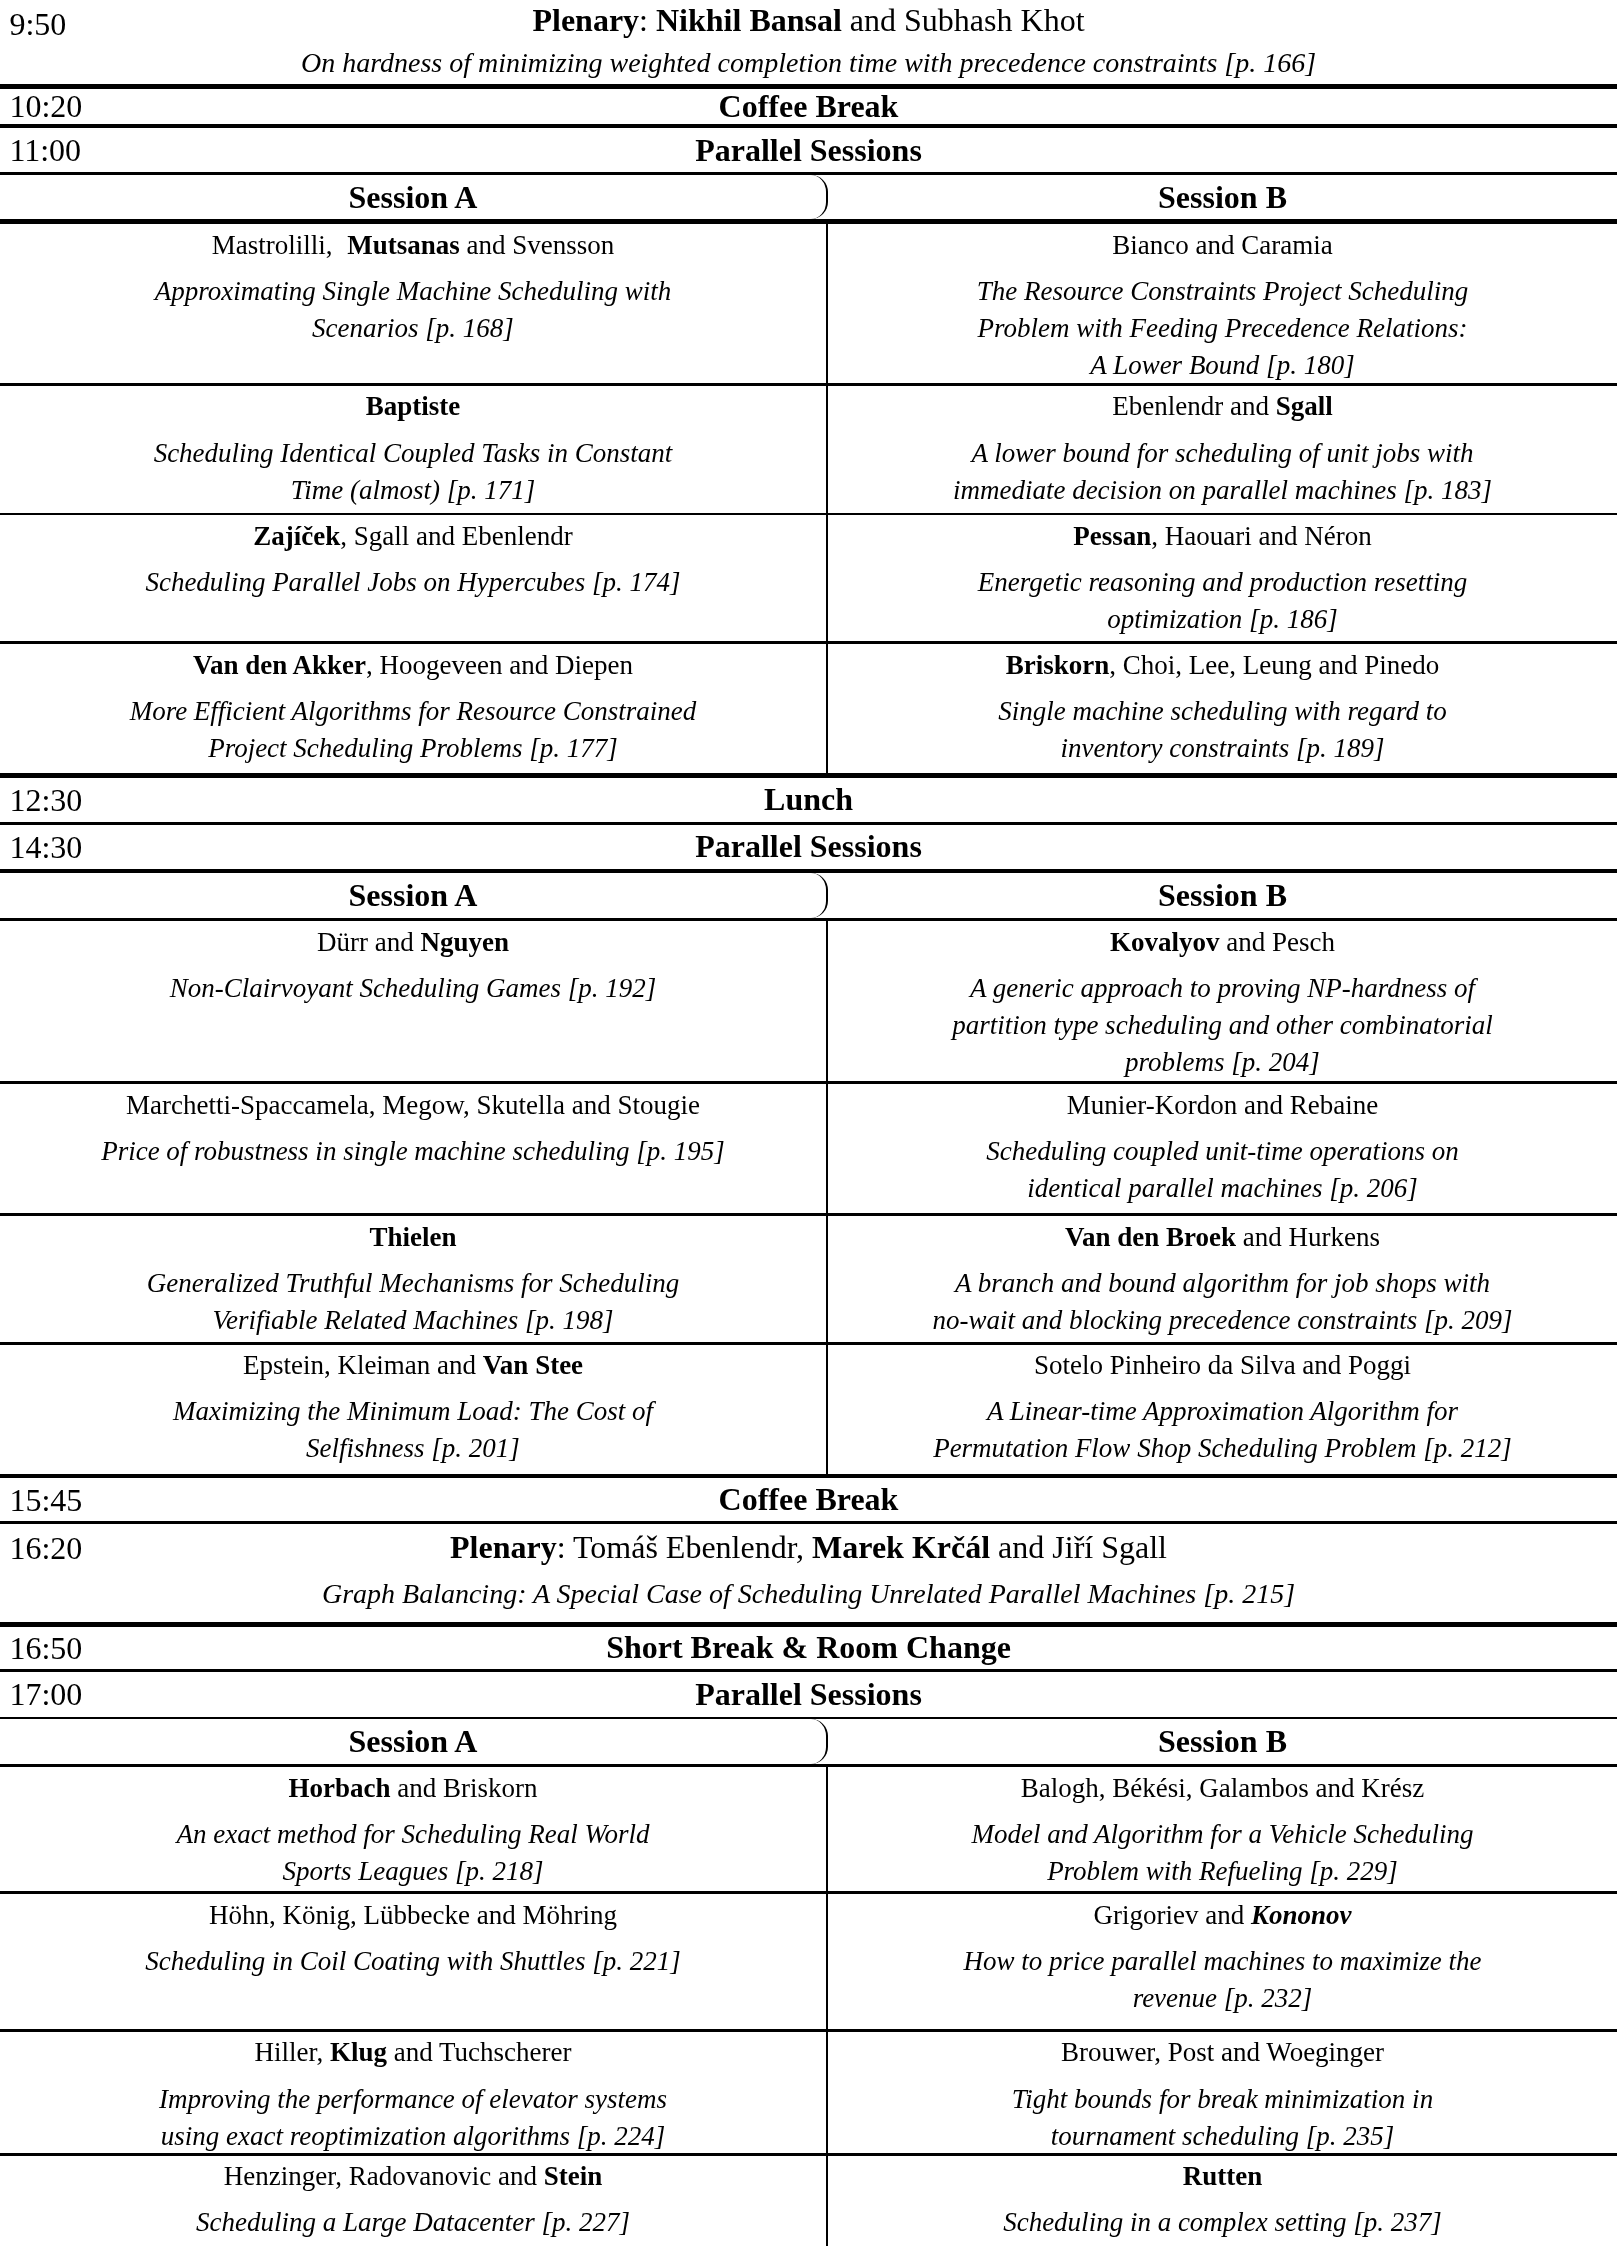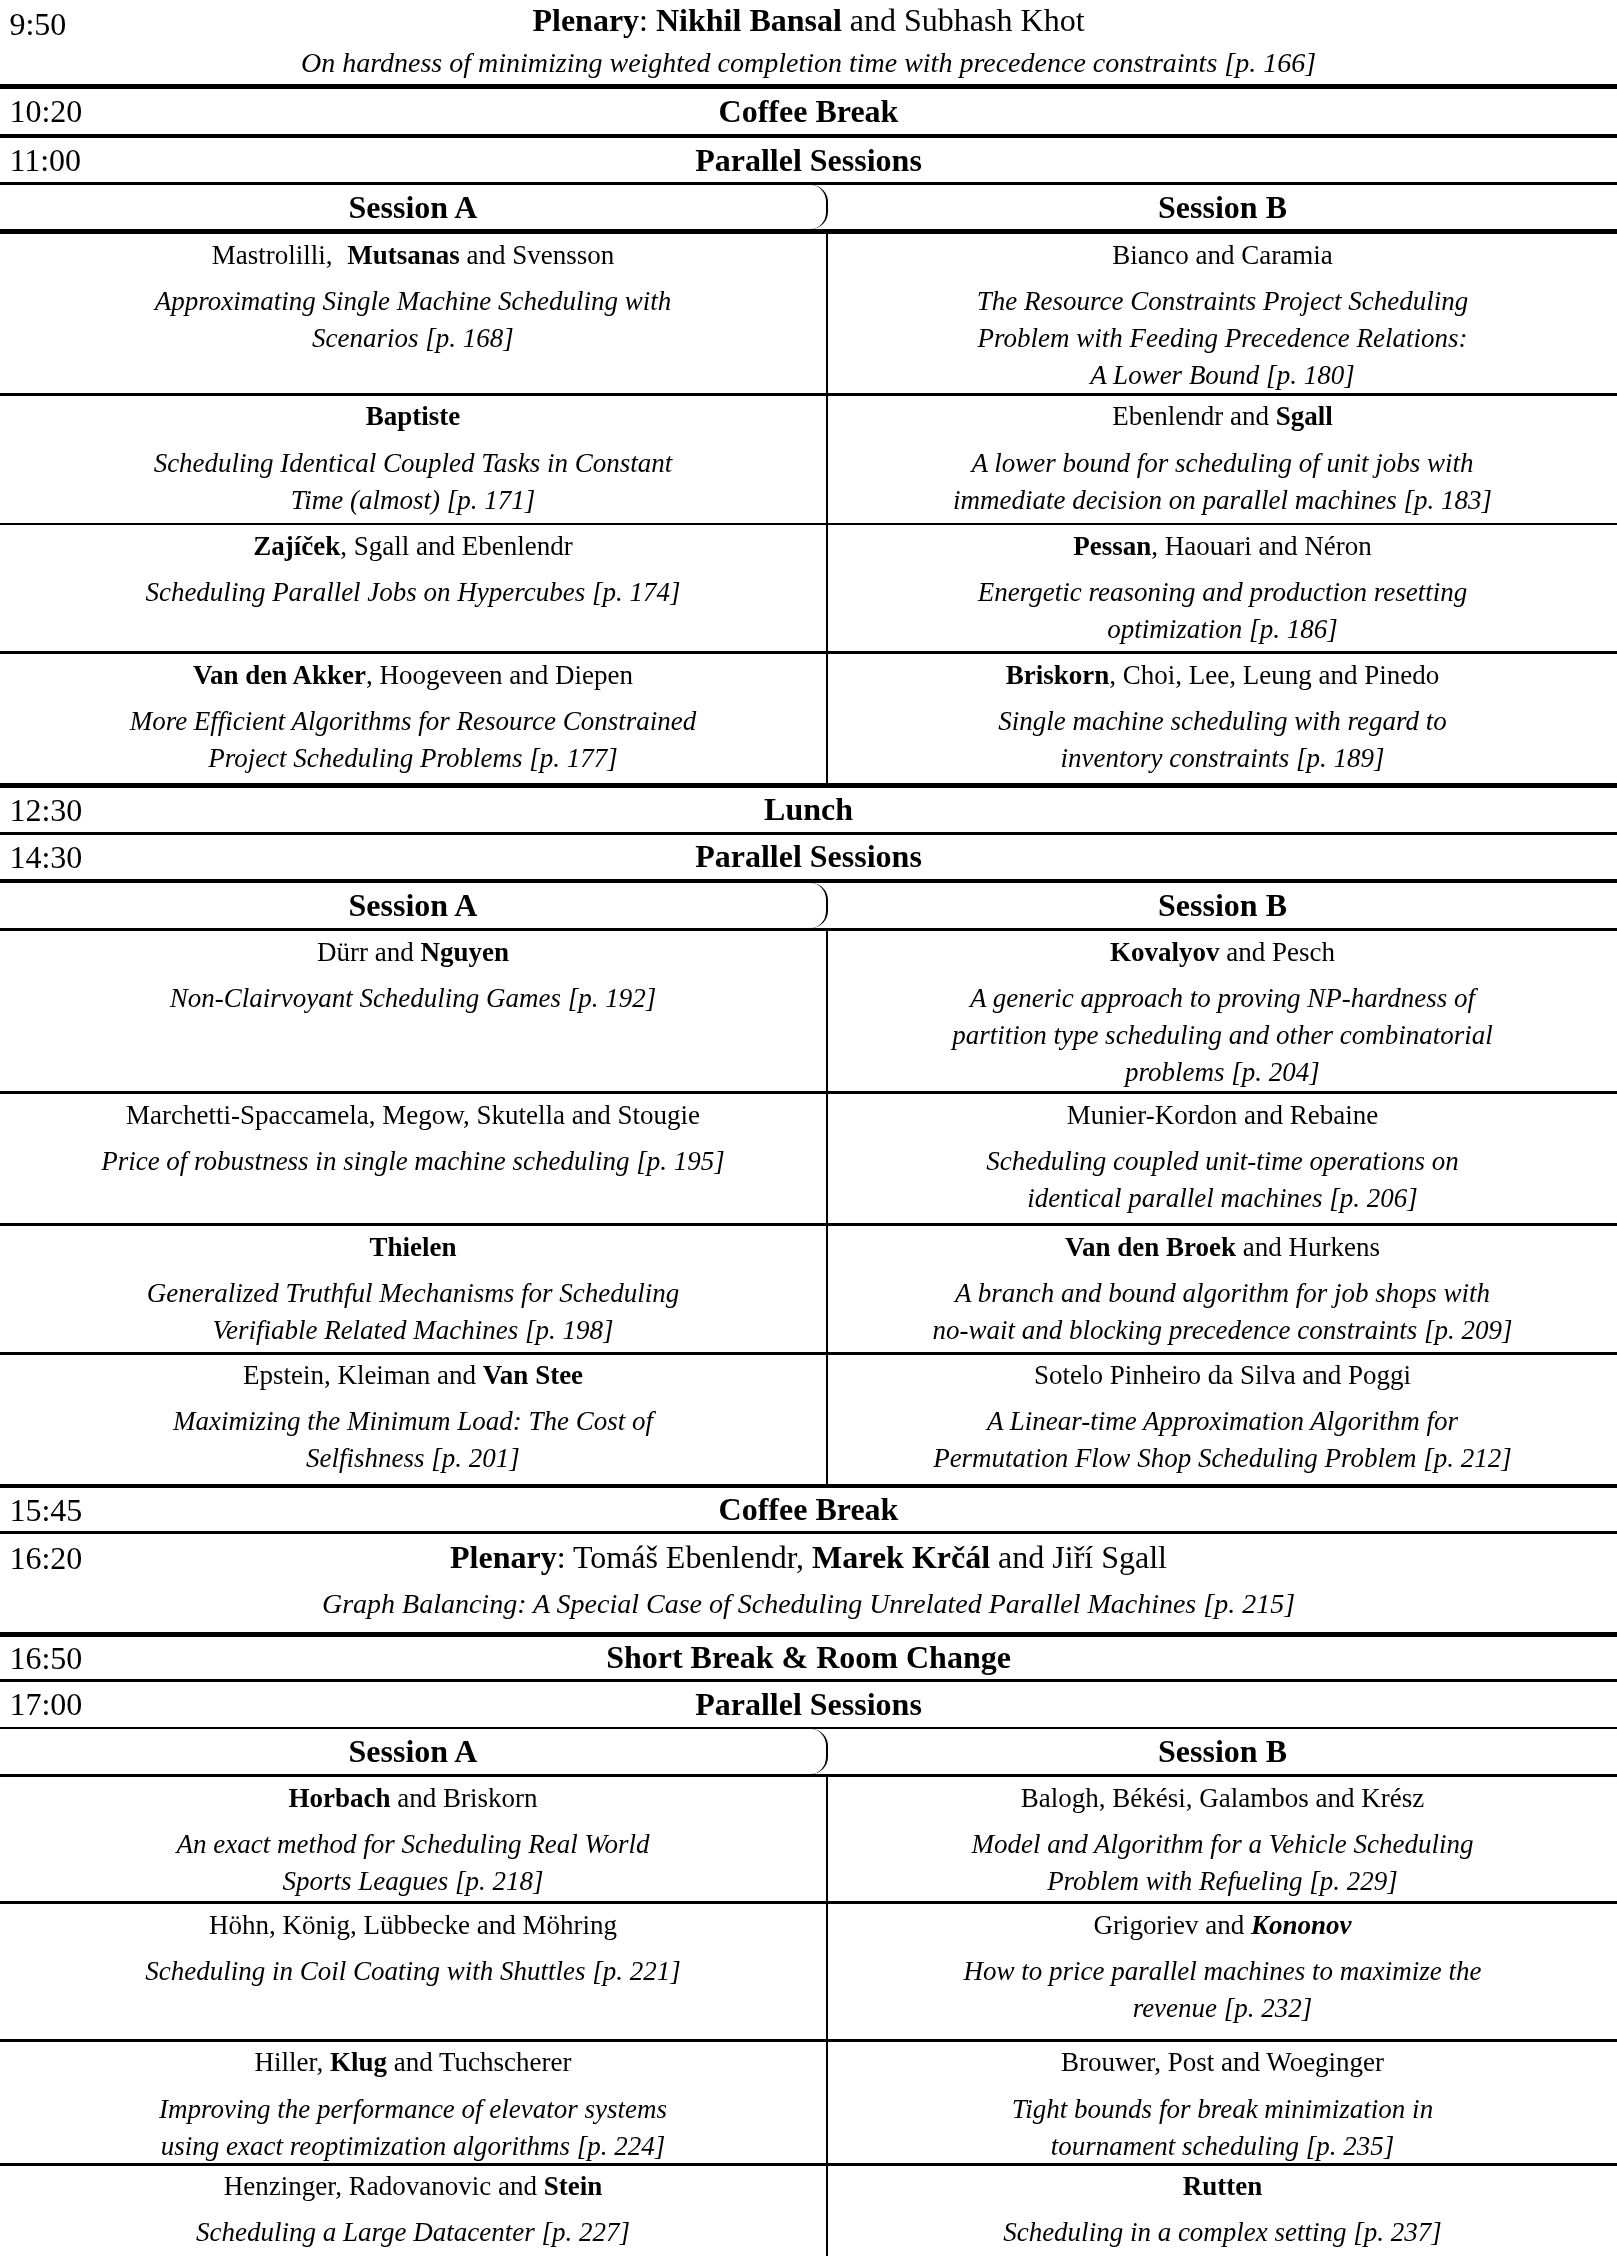--- a/index.html
+++ b/index.html
@@ -52,21 +52,21 @@
 
 <div class="page">
 
   <div class="trow plenary" style="height:84px">
     <span class="time">9:50</span>
     <div class="phead"><span style="font-weight: bold;">Plenary</span><span>: </span><span style="font-weight: bold;">Nikhil Bansal</span><span> and Subhash Khot</span></div>
     <div class="psub">On hardness of minimizing weighted completion time with precedence constraints [p. 166]</div>
   </div>
   <div class="rule major"></div>
 
-  <div class="trow simple" style="height:45px">
+  <div class="trow simple" style="height:35px">
     <span class="time">10:20</span>
     <span class="slot-heading">Coffee Break</span>
   </div>
   <div class="rule major"></div>
 
   <div class="trow simple" style="height:44px">
     <span class="time">11:00</span>
     <span class="slot-heading">Parallel Sessions</span>
   </div>
   <div class="rule minor"></div>

